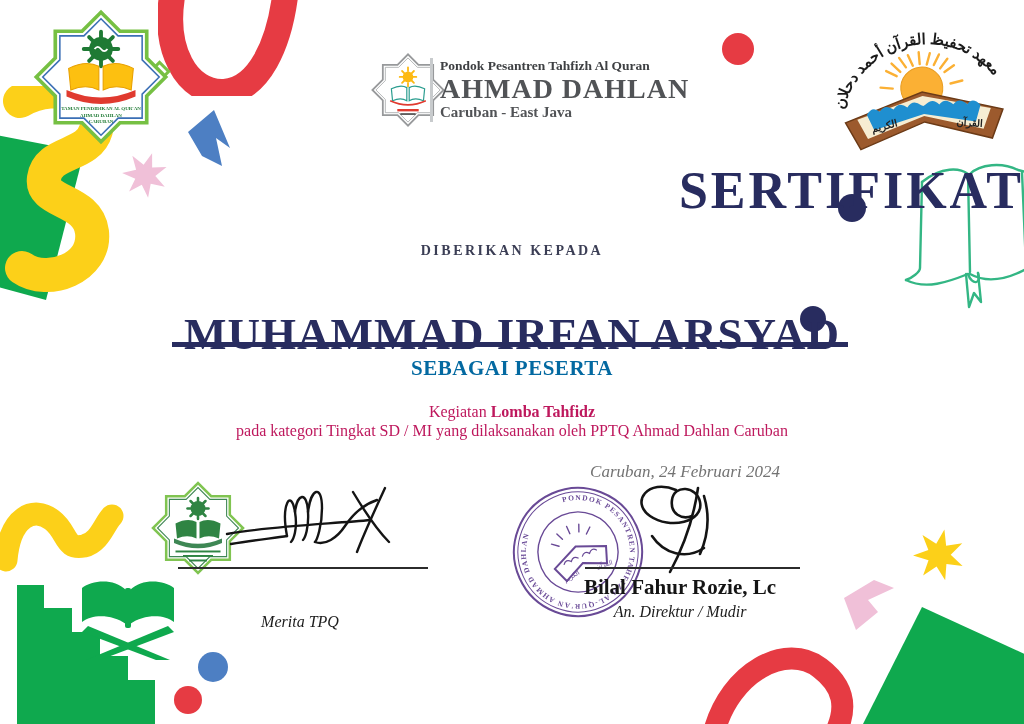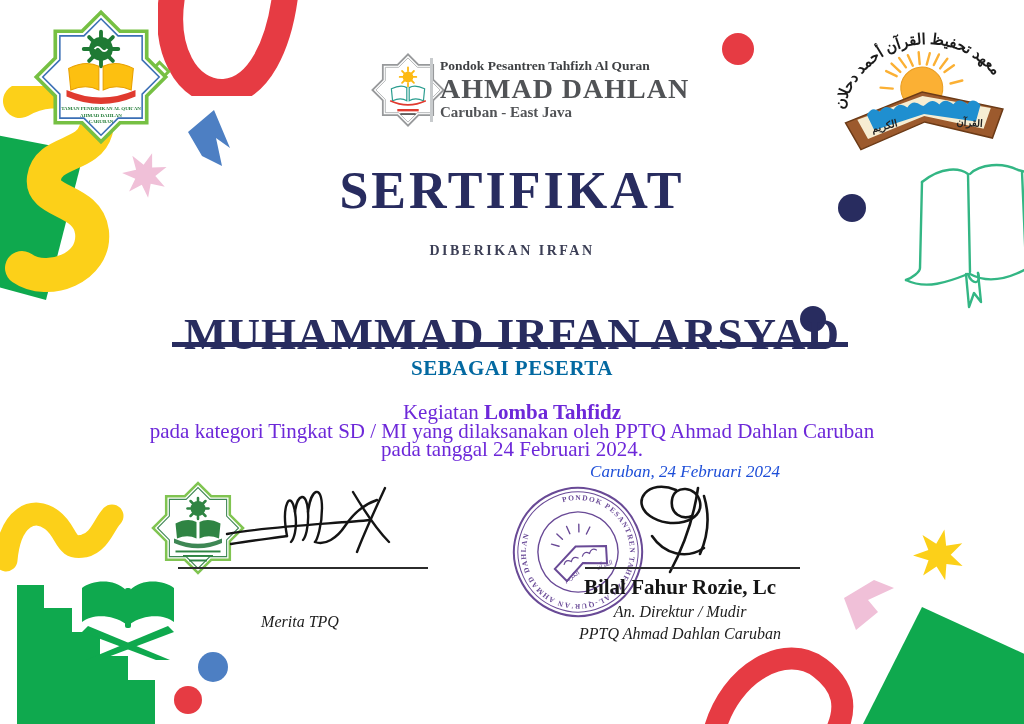--- a/index.html
+++ b/index.html
@@ -3,27 +3,27 @@
 <meta charset="utf-8">
 <style>
   html,body{margin:0;padding:0;background:#e9e9e9;}
   .canvas{
     position:relative;width:1024px;height:724px;margin:0 auto;
     background:#ffffff;overflow:hidden;
     font-family:Liberation Serif, serif;
   }
   .abs{position:absolute;}
   .center-text{left:0;right:0;text-align:center;}
-  .cert-title{top:161px;font-size:52px;font-weight:800;letter-spacing:3px;color:#282c5f;}
+  .cert-title{top:161px;font-size:52px;font-weight:800;letter-spacing:3px;color:#282c5f;text-align:right;}
   .cert-sub{top:243px;font-size:14px;font-weight:600;letter-spacing:2.5px;color:#3b3e55;}
   .cert-name{top:308px;font-size:45px;font-weight:800;letter-spacing:1px;color:#282c5f;}
   .name-underline{left:172px;top:342px;width:676px;height:5px;background:#282c5f;}
   .cert-role{top:356px;font-size:21px;font-weight:800;letter-spacing:.5px;color:#0369a1;}
-  .body-text{top:403px;font-size:21px;line-height:18.5px;color:#6d28d9;}
-  .place-date{left:535px;top:462px;width:300px;text-align:center;font-size:17px;font-style:italic;color:#1d4ed8;}
+  .body-text{top:403px;font-size:16px;line-height:18.5px;color:#be185d;}
+  .place-date{left:535px;top:462px;width:300px;text-align:center;font-size:17px;font-style:italic;color:#737373;}
   .hdr-line1{font-size:13.5px;font-weight:700;color:#3e4043;}
   .hdr-line2{font-size:28px;font-weight:800;letter-spacing:1px;color:#515356;line-height:1.08;}
   .hdr-line3{font-size:15px;font-weight:600;color:#515356;}
   .sig-line{height:0;border-top:2px solid #2b2b2b;}
   .sig-name{font-size:21px;font-weight:800;color:#141414;text-align:center;}
   .sig-role{font-size:16px;font-style:italic;color:#1c1c1c;text-align:center;}
 </style>
 </head>
 <body>
 
@@ -207,29 +207,28 @@
       <path d="M18,112 L97,88 L176,112 L163,140 L97,118 L31,140 Z" fill="#9c5a2d" stroke="#6b3a16" stroke-width="1.5"></path>
       <path d="M30,110 L97,92 L164,110 L155,130 L97,112 L39,130 Z" fill="#f6edd2"></path>
       <path d="M40,106 Q46,97 53,104 Q59,96 67,103 Q73,95 81,102 Q87,94 95,101 L97,102 L99,101 Q107,94 113,102 Q119,95 127,103 Q133,96 141,104 Q147,97 154,106 L148,122 L97,110 L46,122 Z" fill="#1f8fd0"></path>
       <text x="128" y="124" font-size="10" font-weight="bold" fill="#222" transform="rotate(9 128 124)">القرآن</text>
       <text x="44" y="124" font-size="10" font-weight="bold" fill="#222" transform="rotate(-9 44 124)">الكريم</text>
     </g>
   </svg>
 
   
   <div class="abs center-text cert-title">SERTIFIKAT</div>
-  <div class="abs center-text cert-sub">DIBERIKAN IRFAN</div>
+  <div class="abs center-text cert-sub">DIBERIKAN KEPADA</div>
   <div class="abs center-text cert-name">MUHAMMAD IRFAN ARSYAD</div>
   <div class="abs name-underline"></div>
   <div class="abs center-text cert-role">SEBAGAI PESERTA</div>
 
   <div class="abs center-text body-text">
     <div><span>Kegiatan</span> <b>Lomba Tahfidz</b></div>
     <div>pada kategori Tingkat SD / MI yang dilaksanakan oleh PPTQ Ahmad Dahlan Caruban</div>
-    <div>pada tanggal 24 Februari 2024.</div>
   </div>
 
   <div class="abs place-date">Caruban, 24 Februari 2024</div>
 
   
   <svg class="abs" style="left:150px;top:480px;opacity:.92" width="96" height="96" viewBox="0 0 128 128">
     <polygon points="124,64 106.4,81.6 106.4,106.4 81.6,106.4 64,124 46.4,106.4 21.6,106.4 21.6,81.6 4,64 21.6,46.4 21.6,21.6 46.4,21.6 64,4 81.6,21.6 106.4,21.6 106.4,46.4" fill="#ffffff" stroke="#76c043" stroke-width="3.4"></polygon>
     <polygon points="124,64 106.4,81.6 106.4,106.4 81.6,106.4 64,124 46.4,106.4 21.6,106.4 21.6,81.6 4,64 21.6,46.4 21.6,21.6 46.4,21.6 64,4 81.6,21.6 106.4,21.6 106.4,46.4" fill="none" stroke="#2e7d46" stroke-width="1.6" transform="translate(64,64) scale(0.9) translate(-64,-64)"></polygon>
     <g stroke="#1e7a34" stroke-width="3.4" stroke-linecap="round">
       <line x1="64" y1="24" x2="64" y2="30"></line>
@@ -293,15 +292,14 @@
     <g stroke="#141414" stroke-width="2.6" fill="none" stroke-linecap="round">
       <path d="M64,14 C36,2 18,26 38,40 C58,54 92,46 88,26 C85,10 62,8 60,24 C58,38 70,44 80,40"></path>
       <path d="M86,12 C82,40 72,70 58,96"></path>
       <path d="M40,60 C52,78 74,84 92,72"></path>
       <path d="M92,20 C98,40 96,60 88,78"></path>
     </g>
   </svg>
   <div class="abs sig-line" style="left:585px;top:567px;width:215px"></div>
   <div class="abs sig-name" style="left:515px;top:575px;width:330px">Bilal Fahur Rozie, Lc</div>
   <div class="abs sig-role" style="left:515px;top:603px;width:330px">An. Direktur / Mudir</div>
-  <div class="abs sig-role" style="left:515px;top:625px;width:330px">PPTQ Ahmad Dahlan Caruban</div>
 
 </div>
 
 </body></html>

